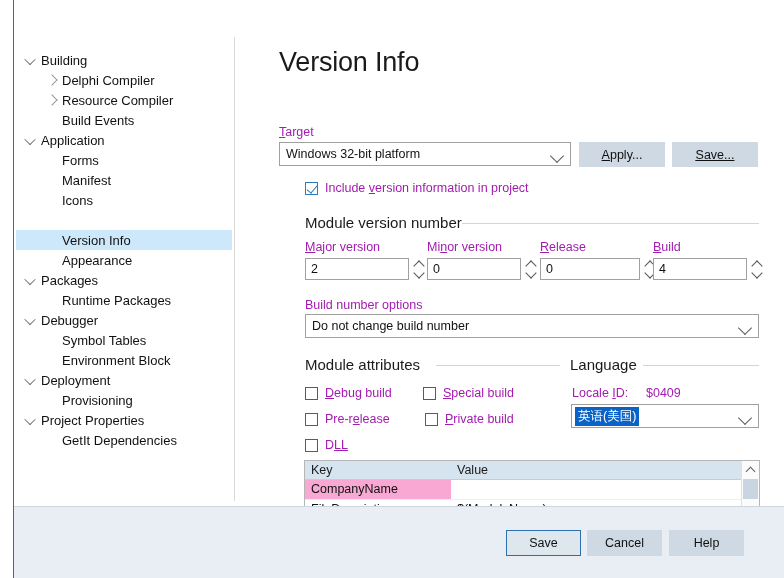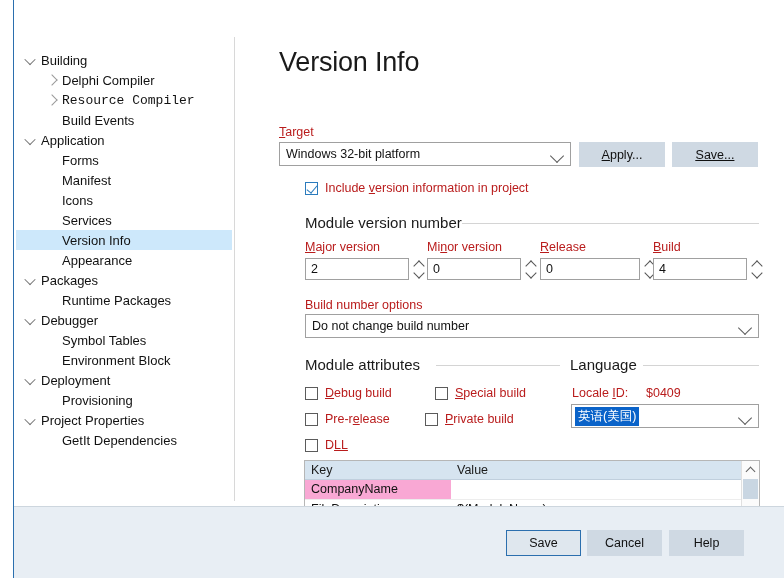--- a/index.html
+++ b/index.html
@@ -141,21 +141,21 @@
   
   .pane {
     position: absolute; left: 221px; top: 0; width: 549px; height: 474px;
     background: #ffffff;
   }
   .page-title {
     position: absolute; left: 44px; top: 15px;
     font-size: 27px; font-weight: 400; color: #1a1a1a; letter-spacing: -.2px;
   }
   .lbl {
-    font-size: 12.5px; color: #b91c1c;
+    font-size: 12.5px; color: #a21caf;
   }
   .lbl u { text-decoration: underline; }
 
   .fld {
     box-sizing: border-box;
     border: 1px solid #a0a0a0; background: #ffffff;
     font-family: inherit; font-size: 12.5px; color: #111;
     padding: 0 5px; outline: none; height: 22px;
   }
   .combo {
@@ -274,21 +274,21 @@
 
       <div class="sidebar" id="sidebar">
           <div class="tree-item" style="position: absolute; left: 2px; right: 2px; top: 18px; padding-left: 6px;">
             <span class="twist down"></span>
             <span class="tree-label">Building</span>
           </div>
           <div class="tree-item" style="position: absolute; left: 2px; right: 2px; top: 38px; padding-left: 27px;">
             <span class="twist right"></span>
             <span class="tree-label">Delphi Compiler</span>
           </div>
-          <div class="tree-item" style="position: absolute; left: 2px; right: 2px; top: 58px; padding-left: 27px; font-family: Liberation Mono, monospace;">
+          <div class="tree-item" style="position: absolute; left: 2px; right: 2px; top: 58px; padding-left: 27px;">
             <span class="twist right"></span>
             <span class="tree-label">Resource Compiler</span>
           </div>
           <div class="tree-item" style="position: absolute; left: 2px; right: 2px; top: 78px; padding-left: 27px;">
             <span class="twist "></span>
             <span class="tree-label">Build Events</span>
           </div>
           <div class="tree-item" style="position: absolute; left: 2px; right: 2px; top: 98px; padding-left: 6px;">
             <span class="twist down"></span>
             <span class="tree-label">Application</span>
@@ -297,24 +297,20 @@
             <span class="twist "></span>
             <span class="tree-label">Forms</span>
           </div>
           <div class="tree-item" style="position: absolute; left: 2px; right: 2px; top: 138px; padding-left: 27px;">
             <span class="twist "></span>
             <span class="tree-label">Manifest</span>
           </div>
           <div class="tree-item" style="position: absolute; left: 2px; right: 2px; top: 158px; padding-left: 27px;">
             <span class="twist "></span>
             <span class="tree-label">Icons</span>
-          </div>
-          <div class="tree-item" style="position: absolute; left: 2px; right: 2px; top: 178px; padding-left: 27px;">
-            <span class="twist "></span>
-            <span class="tree-label">Services</span>
           </div>
           <div class="tree-item selected" style="position: absolute; left: 2px; right: 2px; top: 198px; padding-left: 27px;">
             <span class="twist "></span>
             <span class="tree-label">Version Info</span>
           </div>
           <div class="tree-item" style="position: absolute; left: 2px; right: 2px; top: 218px; padding-left: 27px;">
             <span class="twist "></span>
             <span class="tree-label">Appearance</span>
           </div>
           <div class="tree-item" style="position: absolute; left: 2px; right: 2px; top: 238px; padding-left: 6px;">
@@ -411,21 +407,21 @@
           <span class="chev"></span>
         </div>
 
         <div class="grp-title" style="position:absolute;left:70px;top:324px;">Module attributes</div>
         <div class="grp-line" style="left:201px;top:333px;width:124px;"></div>
         <div id="ma-items">
             <div class="cb-row" style="position: absolute; left: 70px; top: 354px;">
               <span class="cbox"></span>
               <span class="lbl"><span></span><u>D</u><span>ebug build</span></span>
             </div>
-            <div class="cb-row" style="position: absolute; left: 200px; top: 354px;">
+            <div class="cb-row" style="position: absolute; left: 188px; top: 354px;">
               <span class="cbox"></span>
               <span class="lbl"><span></span><u>S</u><span>pecial build</span></span>
             </div>
             <div class="cb-row" style="position: absolute; left: 70px; top: 380px;">
               <span class="cbox"></span>
               <span class="lbl"><span>Pre-r</span><u>e</u><span>lease</span></span>
             </div>
             <div class="cb-row" style="position: absolute; left: 190px; top: 380px;">
               <span class="cbox"></span>
               <span class="lbl"><span></span><u>P</u><span>rivate build</span></span>

